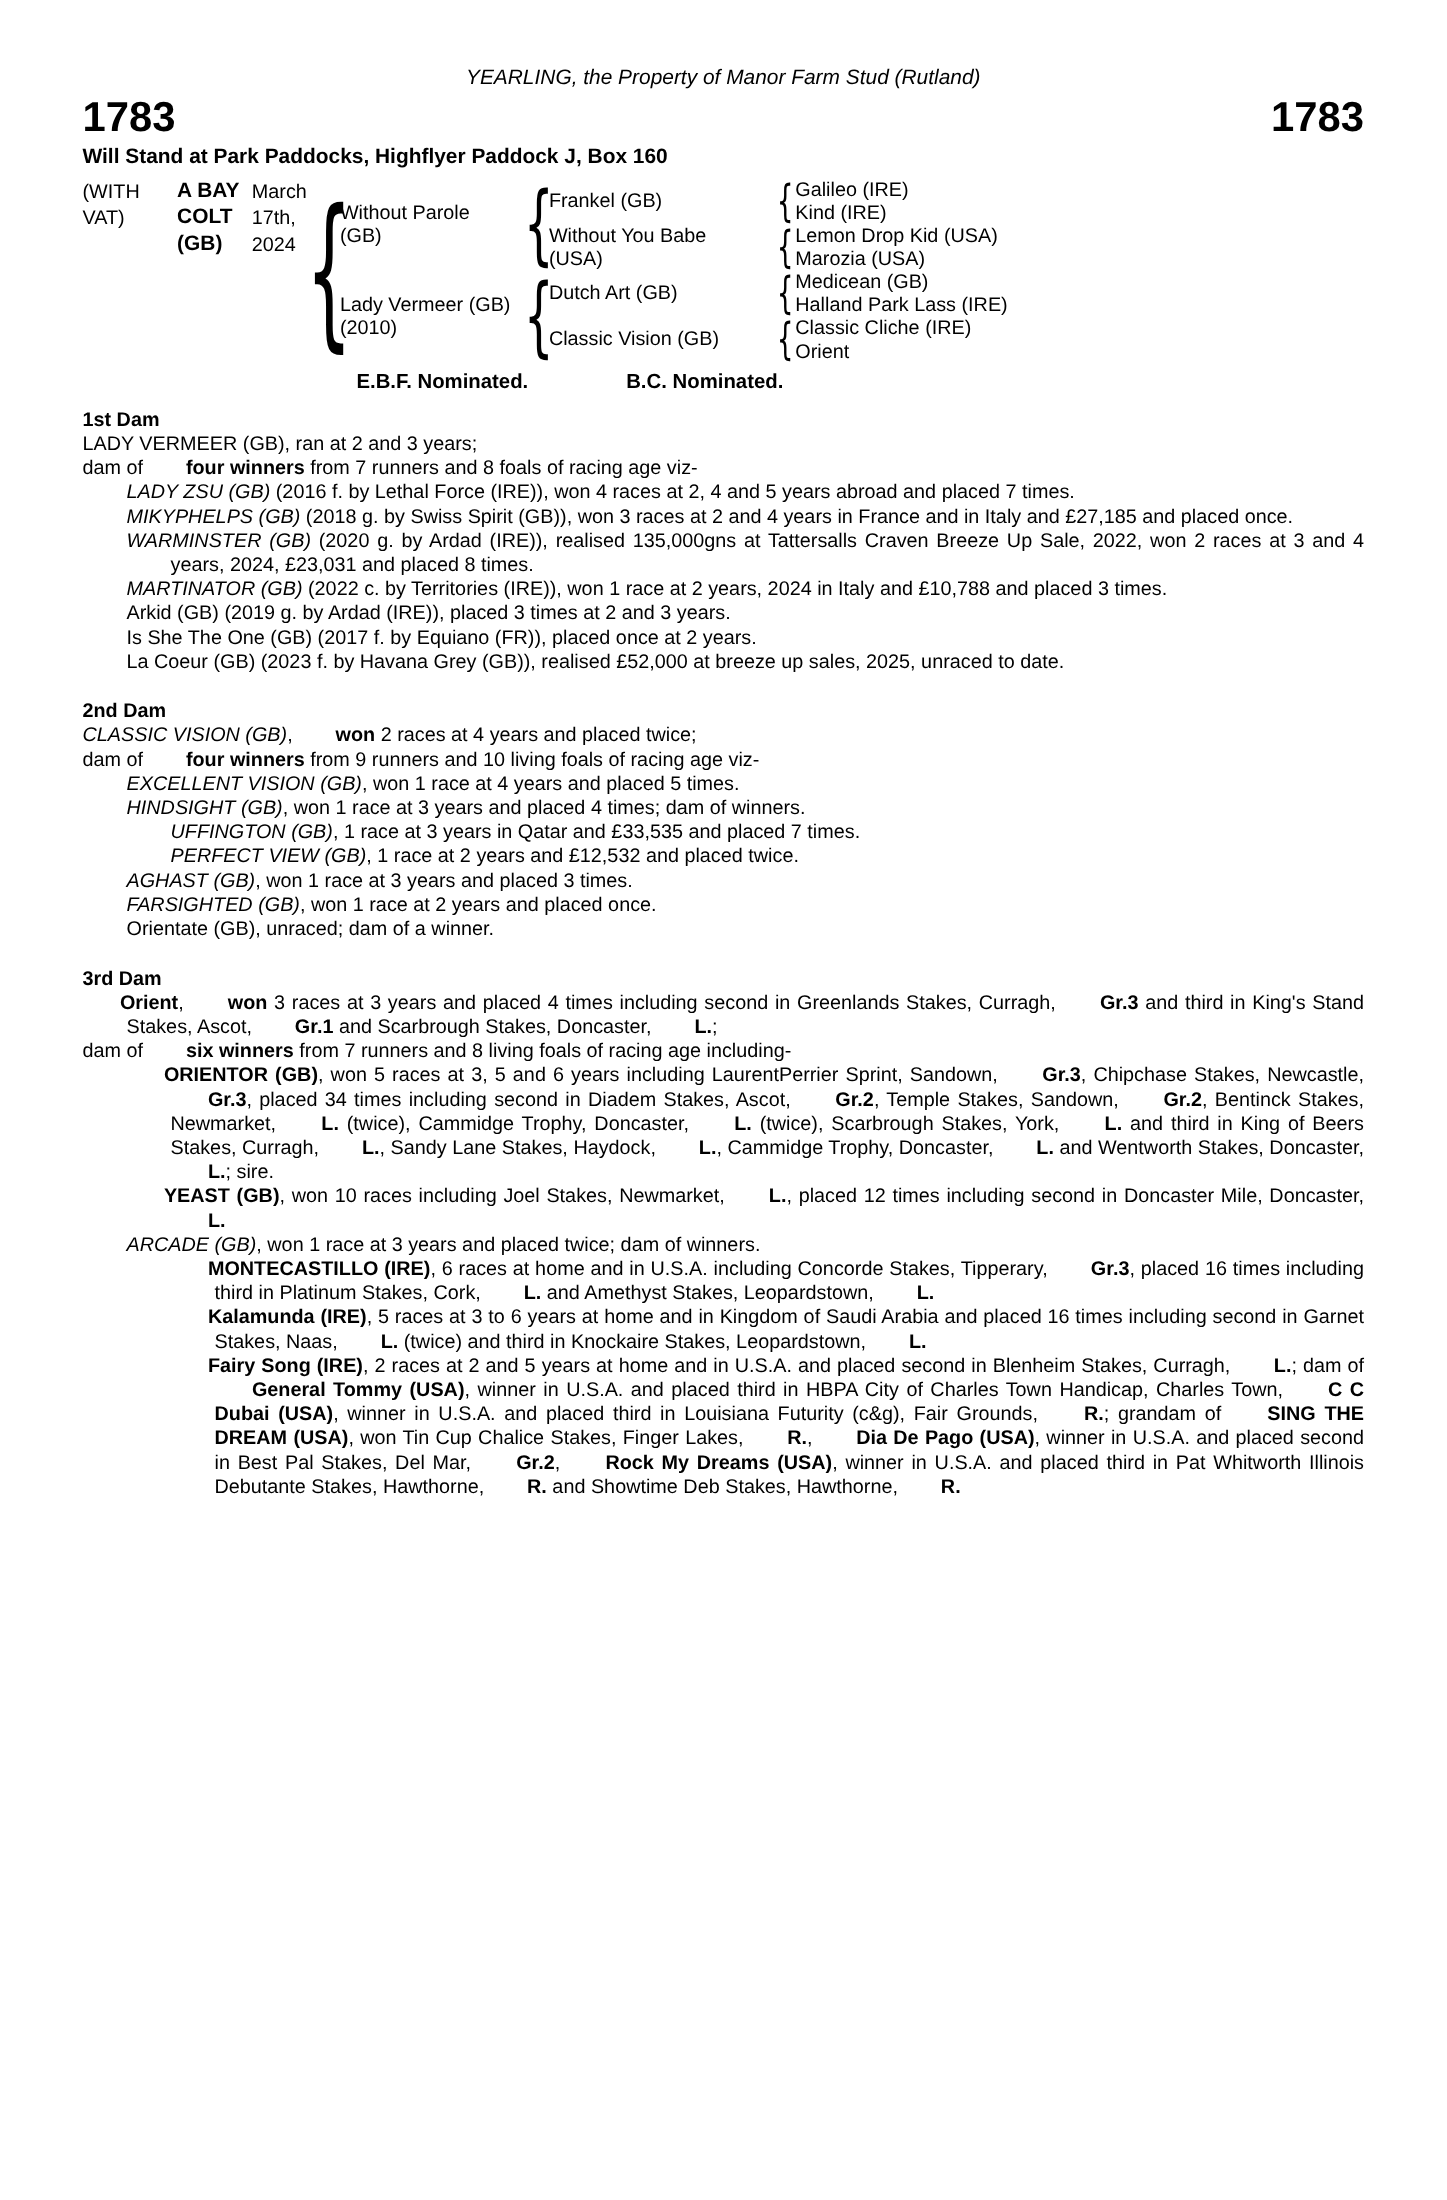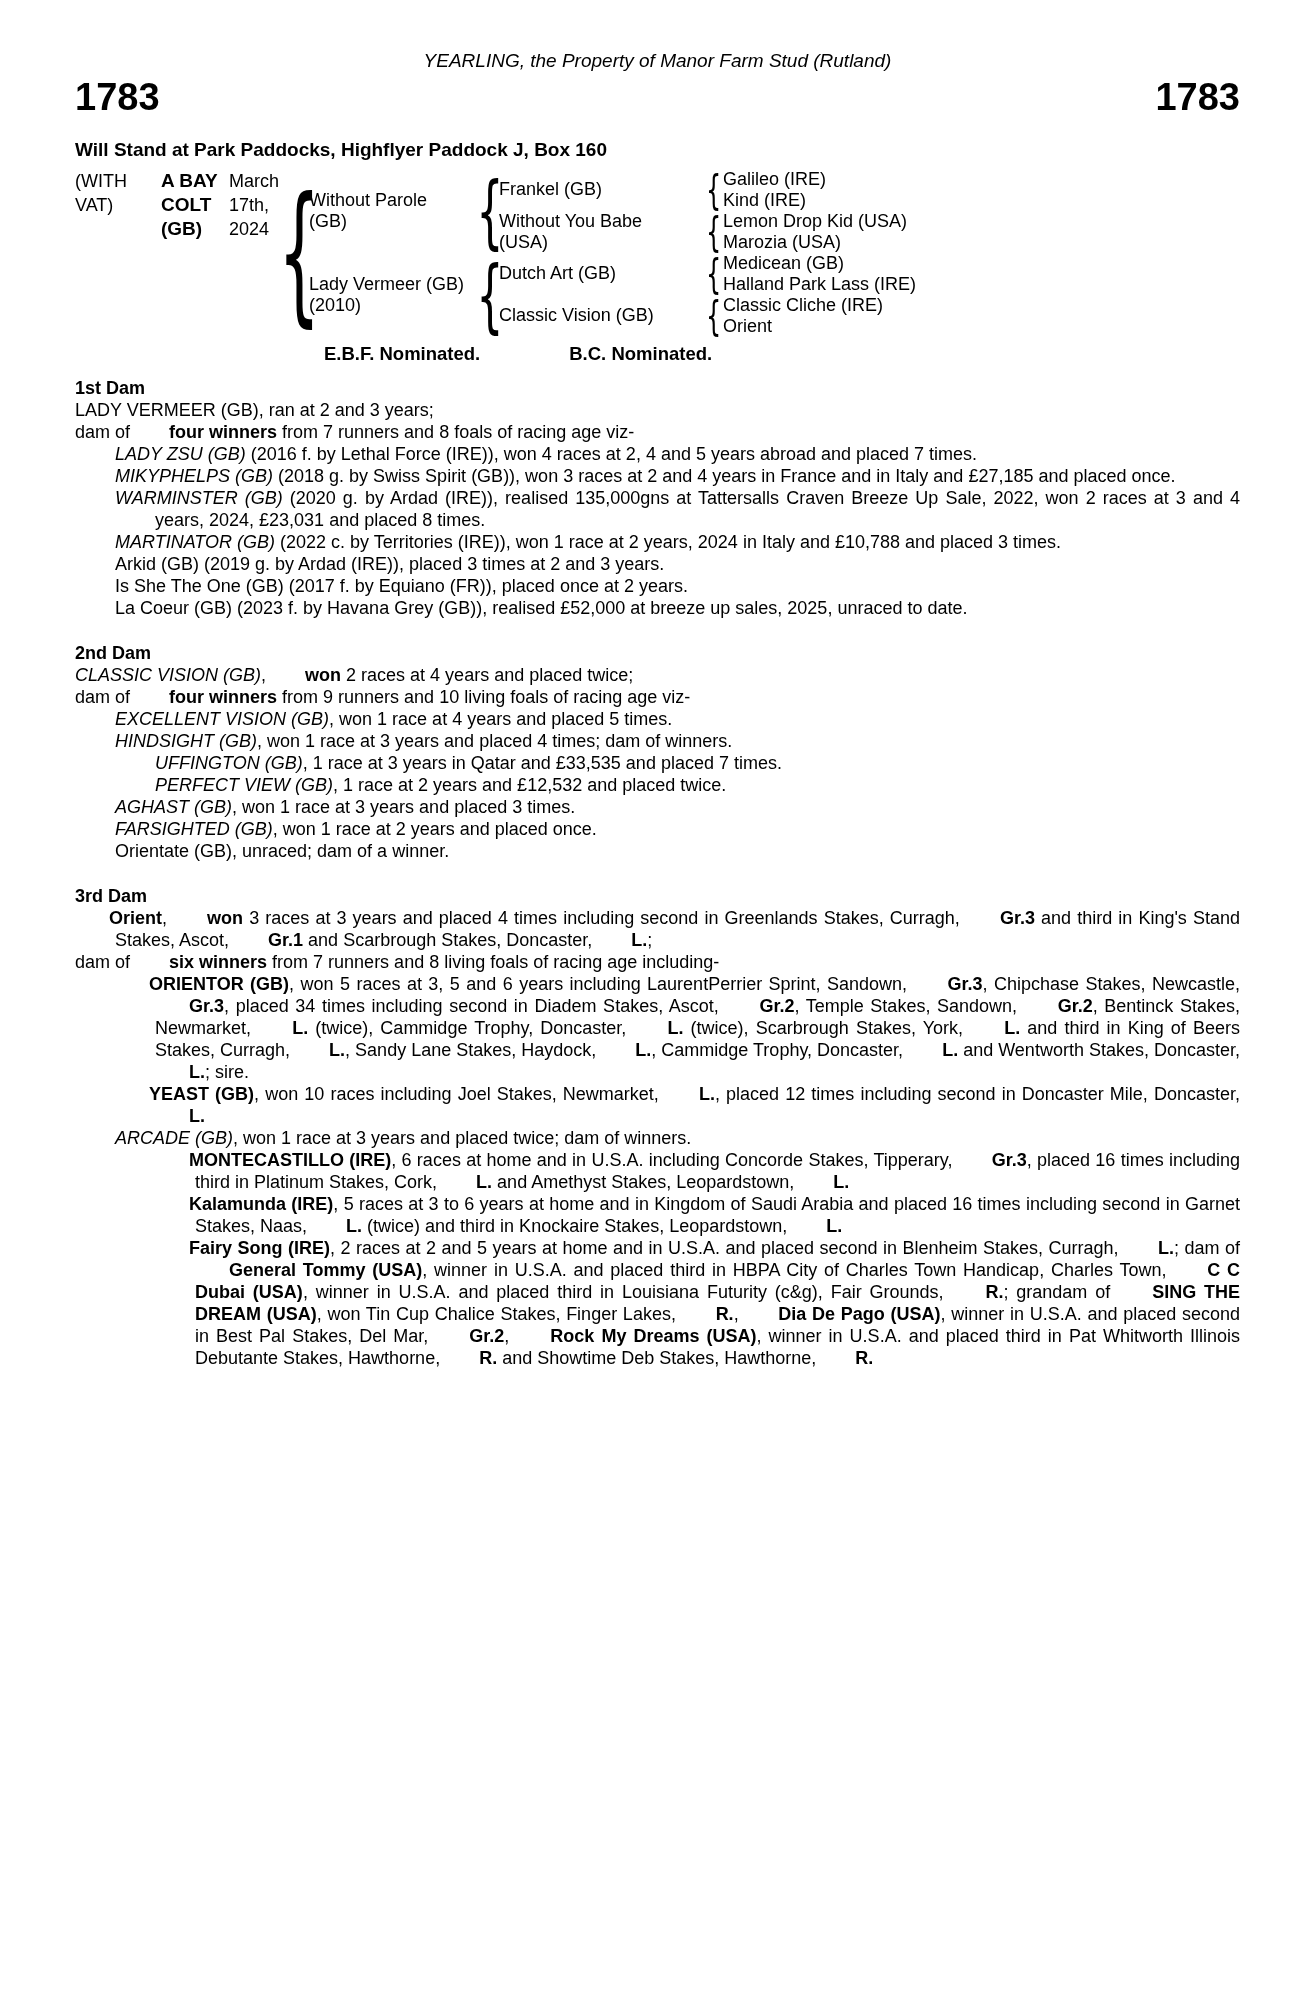--- a/index.html
+++ b/index.html
@@ -7,25 +7,25 @@
   body {
     width:1315px; height:2000px; overflow:hidden;
     color:#000;
     font-family:"Liberation Sans", sans-serif;
     font-size:18px;
     -webkit-font-smoothing:antialiased;
   }
   .page { padding:50px 75px 0 75px; }
 
   .title {
-    text-align:center; font-style:italic; font-size:19px; margin-bottom:6px;
+    text-align:center; font-style:italic; font-size:19px; margin-bottom:6px;margin-top:10px;
   }
   .lot-row {
     display:flex; justify-content:space-between;
-    font-size:38px; font-weight:bold; line-height:1.05; margin-bottom:21px;
+    font-size:38px; font-weight:bold; line-height:1.05; margin-bottom:4px;
   }
   .stand { font-weight:bold; font-size:19px; margin-bottom:8px; }
 
   
   .ped { display:flex; margin-bottom:6px; }
   .ped-info {
     width:214px; display:flex; justify-content:center;
     line-height:24px;
   }
   .ped-info .b { font-size:19px; }

